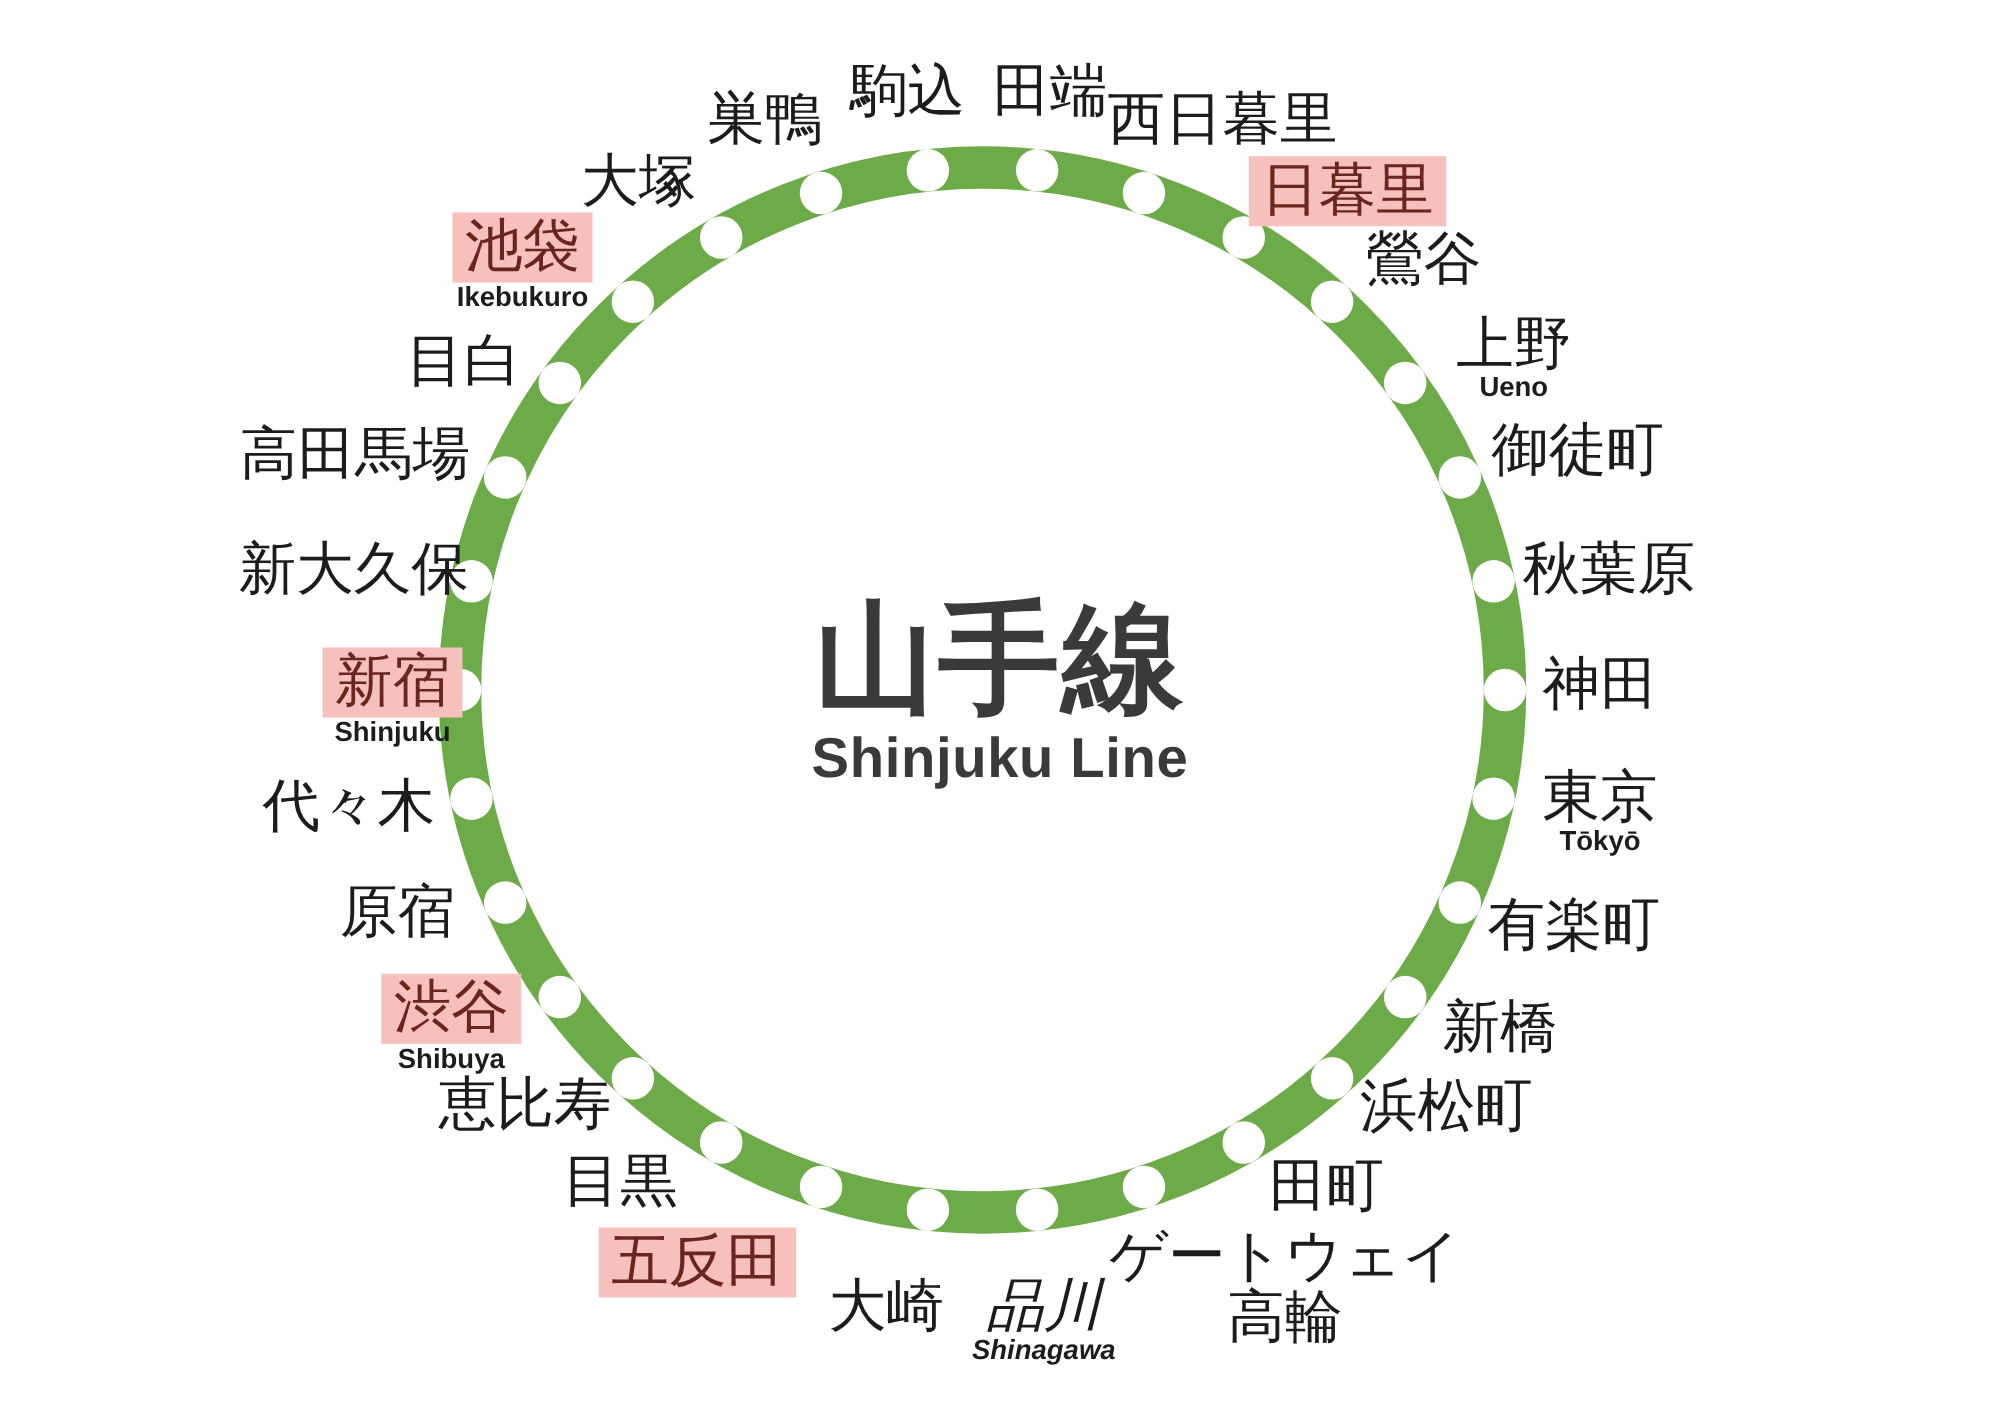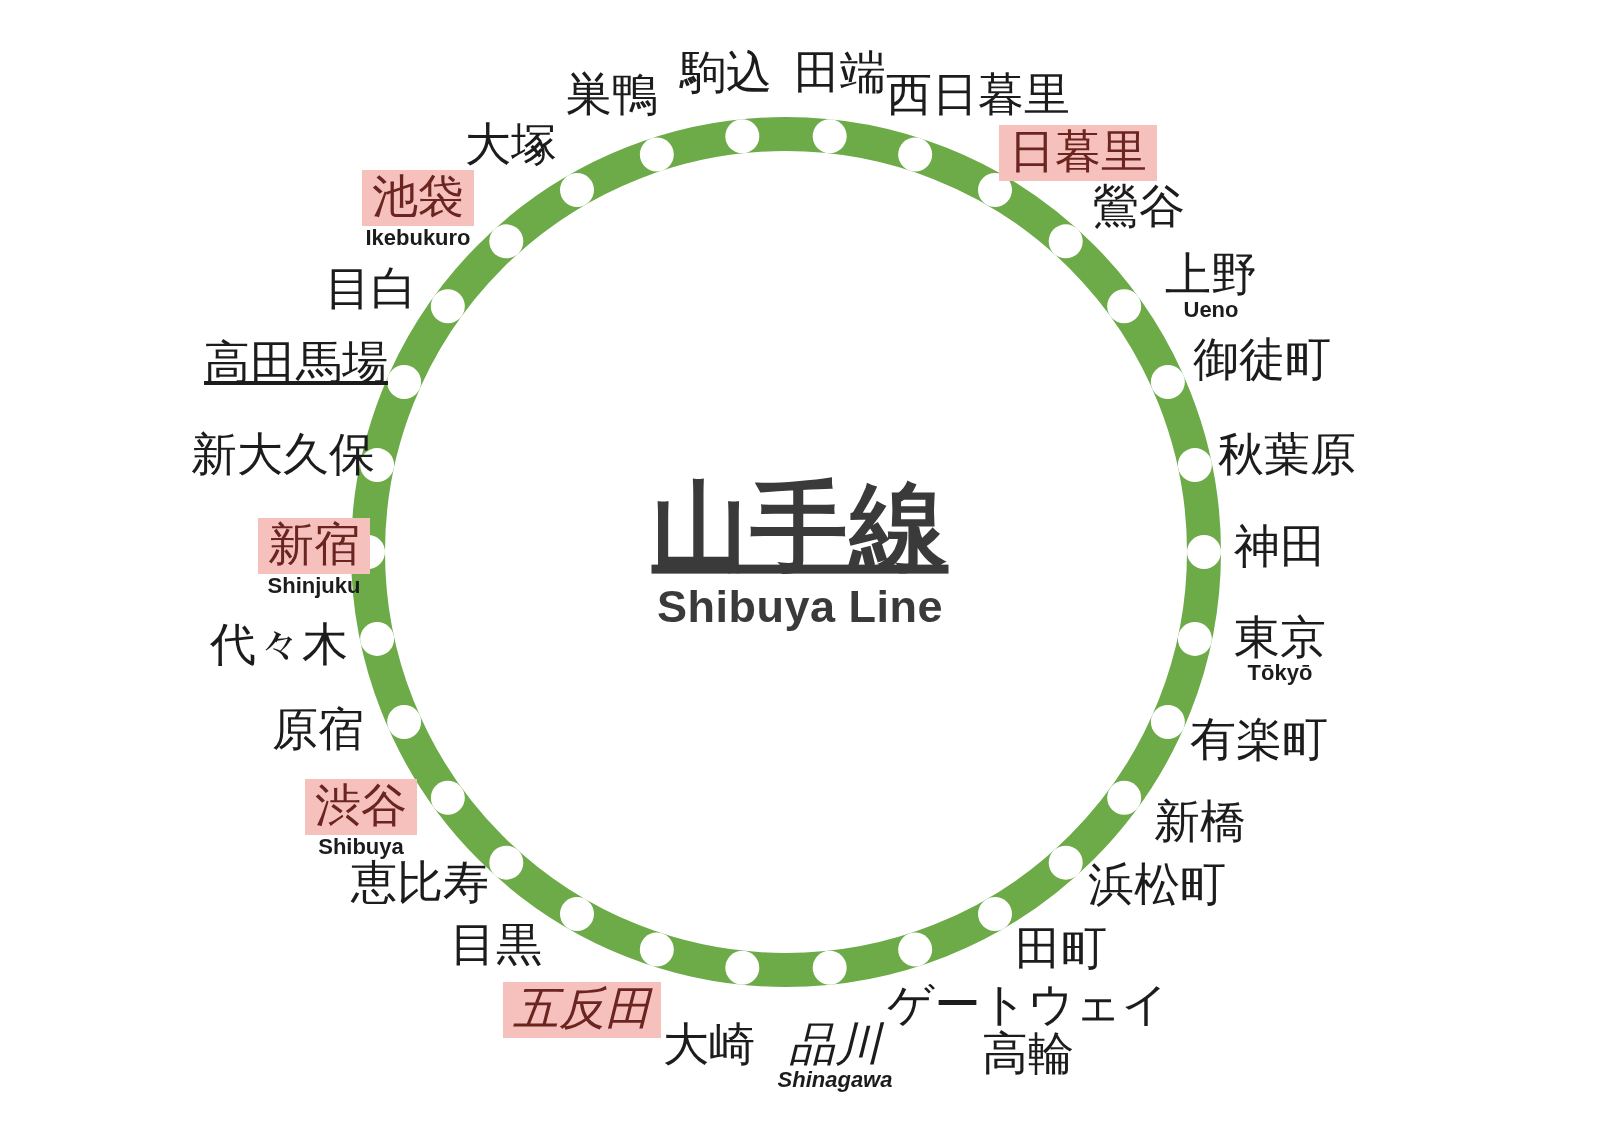--- a/index.html
+++ b/index.html
@@ -33,21 +33,20 @@
     width: 600px;
     pointer-events: none;
   }
   #center-title .jp {
     font-size: 97px;
     font-weight: bold;
     color: #3a3a3a;
     line-height: 1.0;
     letter-spacing: 2px;
     white-space: nowrap;
-    text-decoration: underline;
   }
   #center-title .en {
     font-size: 45px;
     font-weight: bold;
     color: #3a3a3a;
     line-height: 1.15;
     margin-top: 6px;
     letter-spacing: 0.5px;
     white-space: nowrap;
   }
@@ -126,21 +125,21 @@
         <circle cx="377.13" cy="465.09" r="17" fill="#ffffff" class="dot"></circle>
         <circle cx="404.14" cy="381.98" r="17" fill="#ffffff" class="dot"></circle>
         <circle cx="447.83" cy="306.31" r="17" fill="#ffffff" class="dot"></circle>
         <circle cx="506.30" cy="241.37" r="17" fill="#ffffff" class="dot"></circle>
         <circle cx="577.00" cy="190.00" r="17" fill="#ffffff" class="dot"></circle>
       </g>
   </svg>
 
   <div id="center-title">
     <div class="jp">山手線</div>
-    <div class="en">Shibuya Line</div>
+    <div class="en">Shinjuku Line</div>
   </div>
 
   <div id="labels-layer">
       <div class="station-label al-c" style="left: 612px; top: 70px;">
         <span class="jp">巣鴨</span>
       </div>
       <div class="station-label al-c" style="left: 726px; top: 48px;">
         <span class="jp">駒込</span>
       </div>
       <div class="station-label al-c" style="left: 840px; top: 48px;">
@@ -186,39 +185,39 @@
         <span class="jp two-line">ゲートウェイ</span>
         <span class="jp">高輪</span>
       </div>
       <div class="station-label al-c" style="left: 835px; top: 1020px; font-style: italic;">
         <span class="jp">品川</span>
         <span class="romaji">Shinagawa</span>
       </div>
       <div class="station-label al-c" style="left: 709px; top: 1020px;">
         <span class="jp">大崎</span>
       </div>
-      <div class="station-label al-c hl" style="left: 582px; top: 982px; font-style: italic;"><span class="jp">五反田</span></div>
+      <div class="station-label al-c hl" style="left: 558px; top: 982px;"><span class="jp">五反田</span></div>
       <div class="station-label al-c" style="left: 496px; top: 920px;">
         <span class="jp">目黒</span>
       </div>
       <div class="station-label al-c" style="left: 420px; top: 862px; font-family: Liberation Mono, monospace;">
         <span class="jp">恵比寿</span>
       </div>
       <div class="station-label al-c hl" style="left: 349px; top: 779px; padding-left: 24px;"><span class="jp">渋谷</span><span class="romaji">Shibuya</span></div>
       <div class="station-label al-c" style="left: 318px; top: 705px;">
         <span class="jp">原宿</span>
       </div>
       <div class="station-label al-c" style="left: 279px; top: 620px; text-align: center;">
         <span class="jp">代々木</span>
       </div>
       <div class="station-label al-c hl" style="left: 283px; top: 518px; margin-left: 31px;"><span class="jp">新宿</span><span class="romaji">Shinjuku</span></div>
       <div class="station-label al-c" style="left: 259px; top: 430px; margin-left: 24px;">
         <span class="jp">新大久保</span>
       </div>
-      <div class="station-label al-c" style="left: 296px; top: 338px; text-decoration: underline;">
+      <div class="station-label al-c" style="left: 284px; top: 338px;">
         <span class="jp">高田馬場</span>
       </div>
       <div class="station-label al-c" style="left: 371px; top: 264px;">
         <span class="jp">目白</span>
       </div>
       <div class="station-label al-c hl" style="left: 418px; top: 170px;"><span class="jp">池袋</span><span class="romaji">Ikebukuro</span></div>
       <div class="station-label al-c" style="left: 511px; top: 120px;">
         <span class="jp">大塚</span>
       </div>
     </div>

